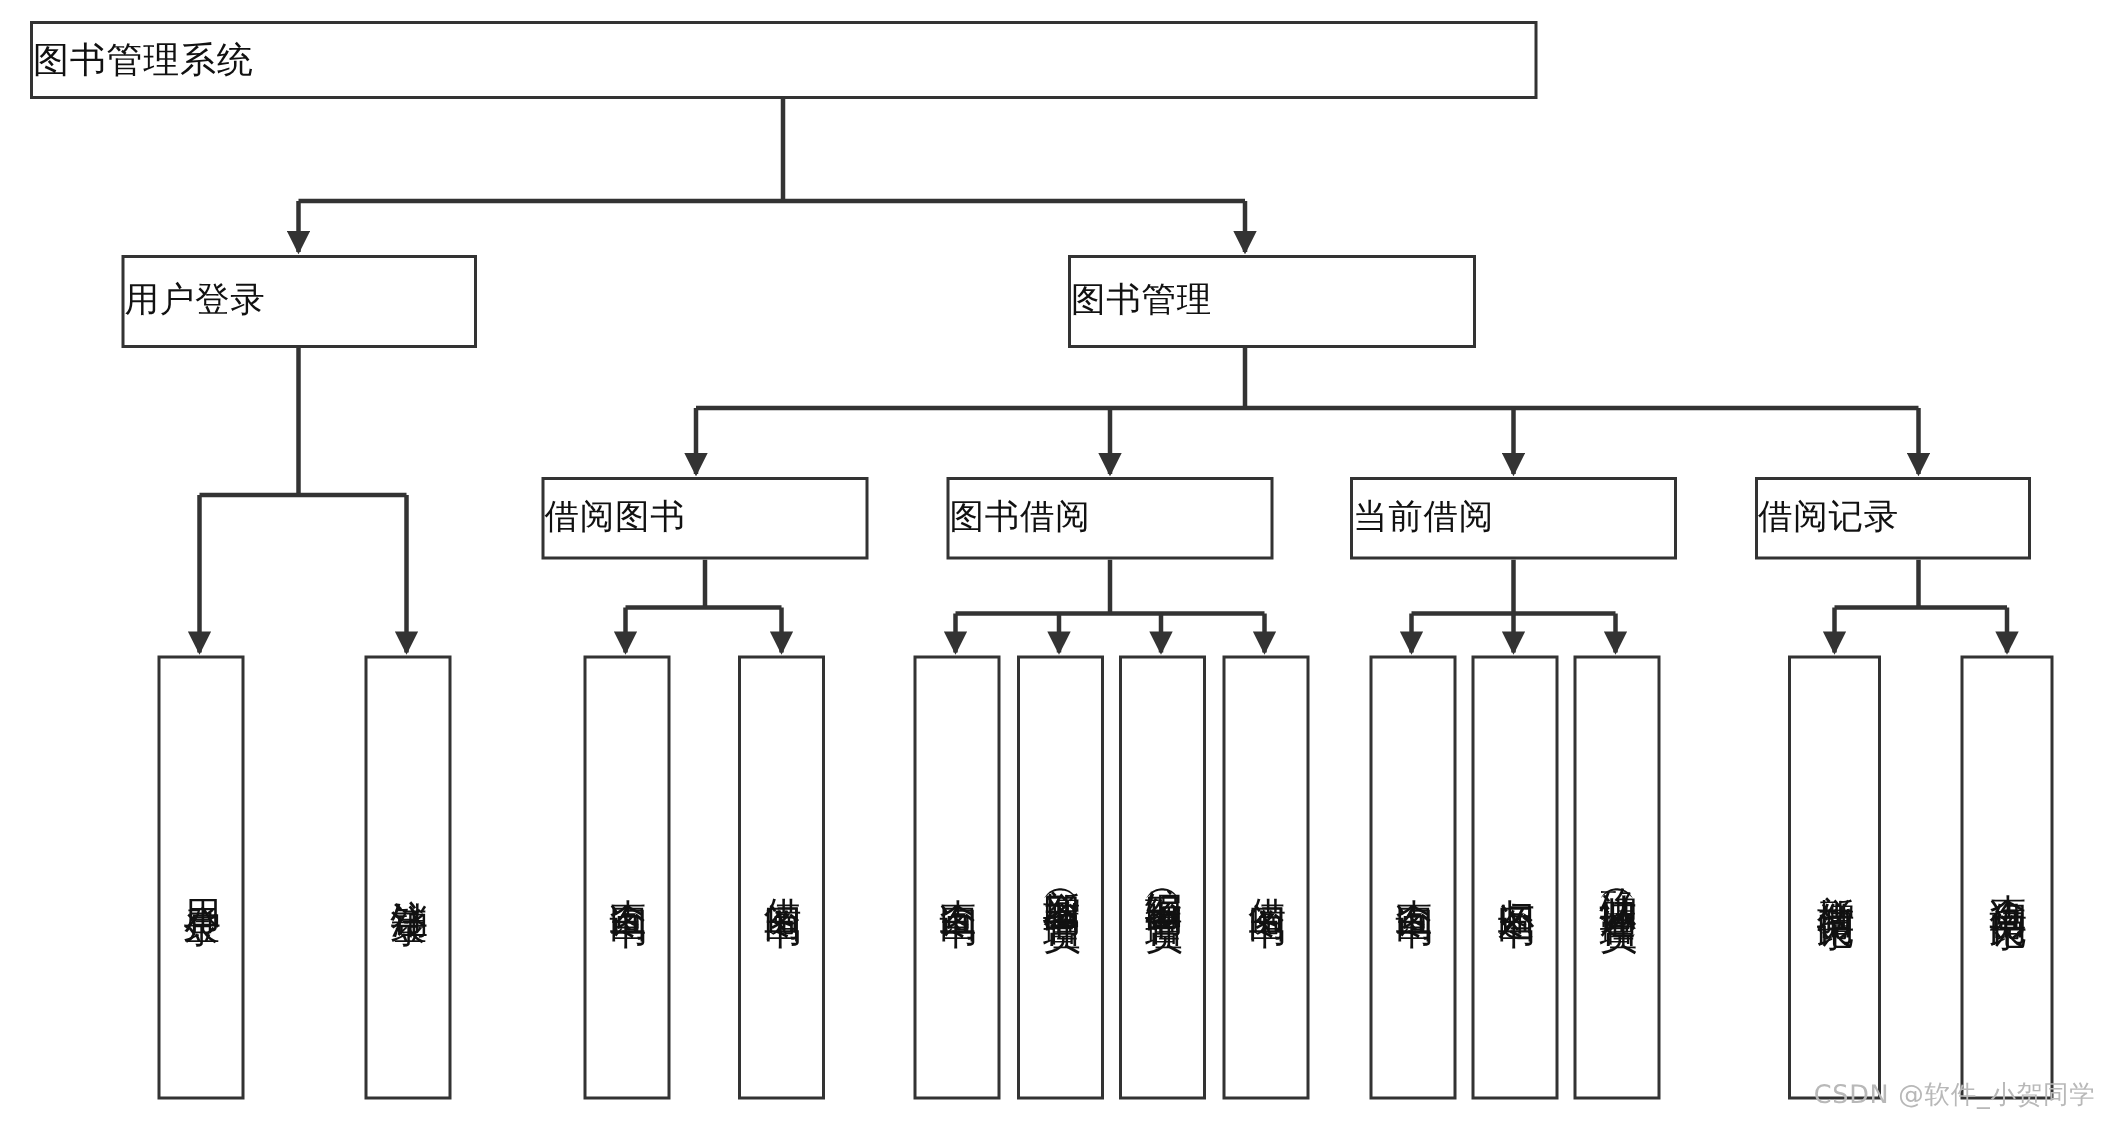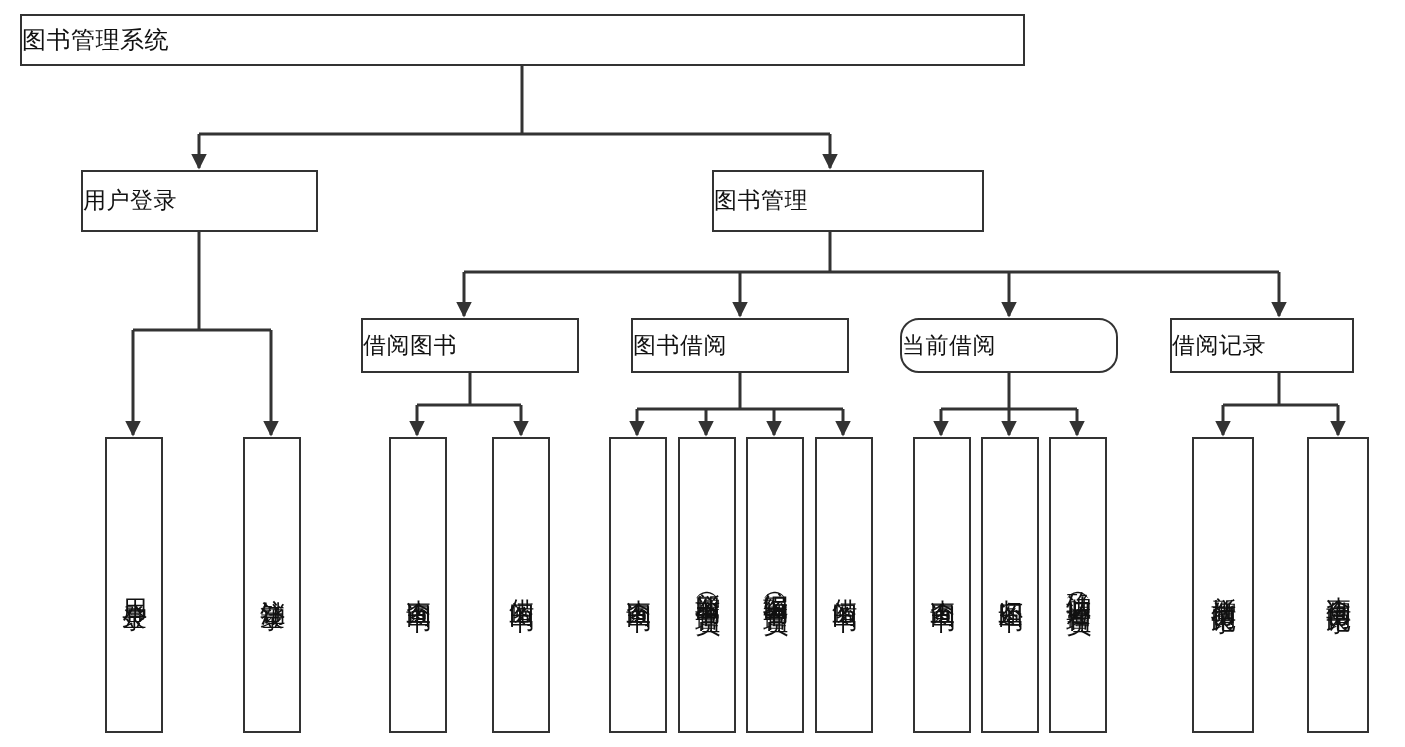--- a/index.html
+++ b/index.html
@@ -142,21 +142,21 @@
   <div class="node horiz" style="left:712px; top:170px; width:272px; height:62px;">
     <span class="label">图书管理</span>
   </div>
 
   <div class="node horiz" style="left:361px; top:318px; width:218px; height:55px;">
     <span class="label">借阅图书</span>
   </div>
   <div class="node horiz" style="left:631px; top:318px; width:218px; height:55px;">
     <span class="label">图书借阅</span>
   </div>
-  <div class="node horiz" style="left:900px; top:318px; width:218px; height:55px;border-radius:19px;">
+  <div class="node horiz" style="left:900px; top:318px; width:218px; height:55px;">
     <span class="label">当前借阅</span>
   </div>
   <div class="node horiz" style="left:1170px; top:318px; width:184px; height:55px;">
     <span class="label">借阅记录</span>
   </div>
 
   <div class="node vert" style="left:105px; top:437px; width:58px; height:296px;">
     <span class="label">用户登录</span>
   </div>
   <div class="node vert" style="left:243px; top:437px; width:58px; height:296px;">
@@ -193,14 +193,15 @@
     <span class="label">确认归还（管理员）</span>
   </div>
 
   <div class="node vert" style="left:1192px; top:437px; width:62px; height:296px;">
     <span class="label">新增借阅记录</span>
   </div>
   <div class="node vert" style="left:1307px; top:437px; width:62px; height:296px;">
     <span class="label">查询借阅记录</span>
   </div>
 
+  <div class="watermark">CSDN @软件_小贺同学</div>
 
 </div>
 
 </body></html>

